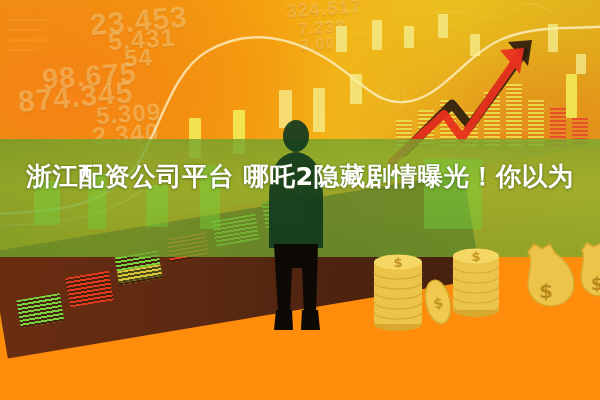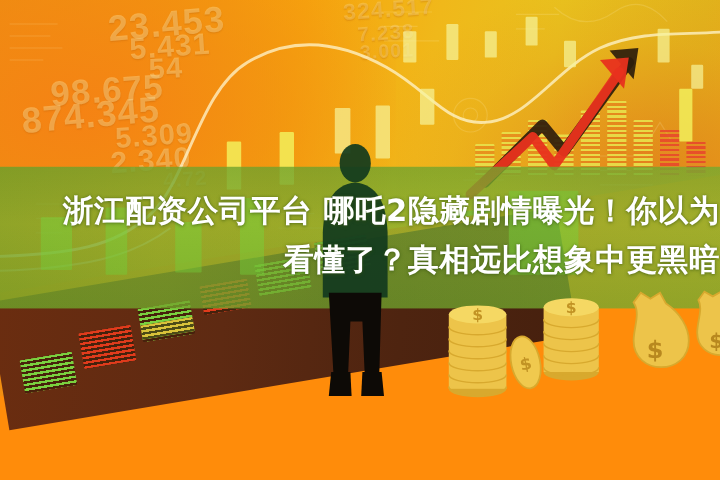--- a/index.html
+++ b/index.html
@@ -149,21 +149,21 @@
     text-align:center;
     color:#ffffff;
     font-weight:700;
     font-size:25.5px;
     line-height:41px;
     letter-spacing:.5px;
     text-shadow:0 1px 3px rgba(60,90,20,.55),0 0 2px rgba(40,70,10,.4);
     font-family:"DejaVu Sans","Liberation Sans",sans-serif;
     z-index:40;
   }
-  .title .ln{display:block;text-align:right;}
+  .title .ln{display:block;}
 </style>
 </head>
 <body>
 
 <div id="banner">
 
   <div class="bg-base"></div>
   <div class="bg-warm-left"></div>
   <div class="bg-hot-right"></div>
 
@@ -325,16 +325,15 @@
     </g>
 
     <g>
       <path d="M222 10 l5 -7 l7 4 l7 -4 l4 8 c10 7 16 17 16 26 c0 12 -9 19 -20 19 s-20 -7 -20 -19 c0 -9 5 -20 1 -27 Z" fill="#edc44a" stroke="#d8a92e" stroke-width="1.5"></path>
       <text x="237" y="50" font-size="17" font-weight="700" fill="#b8881f" text-anchor="middle" font-family="DejaVu Sans, sans-serif">$</text>
     </g>
   </svg>
 
   <div class="title">
     <span class="ln">浙江配资公司平台 哪吒2隐藏剧情曝光！你以为</span>
-    <span class="ln">看懂了？真相远比想象中更黑暗</span>
   </div>
 
 </div>
 
 </body></html>

